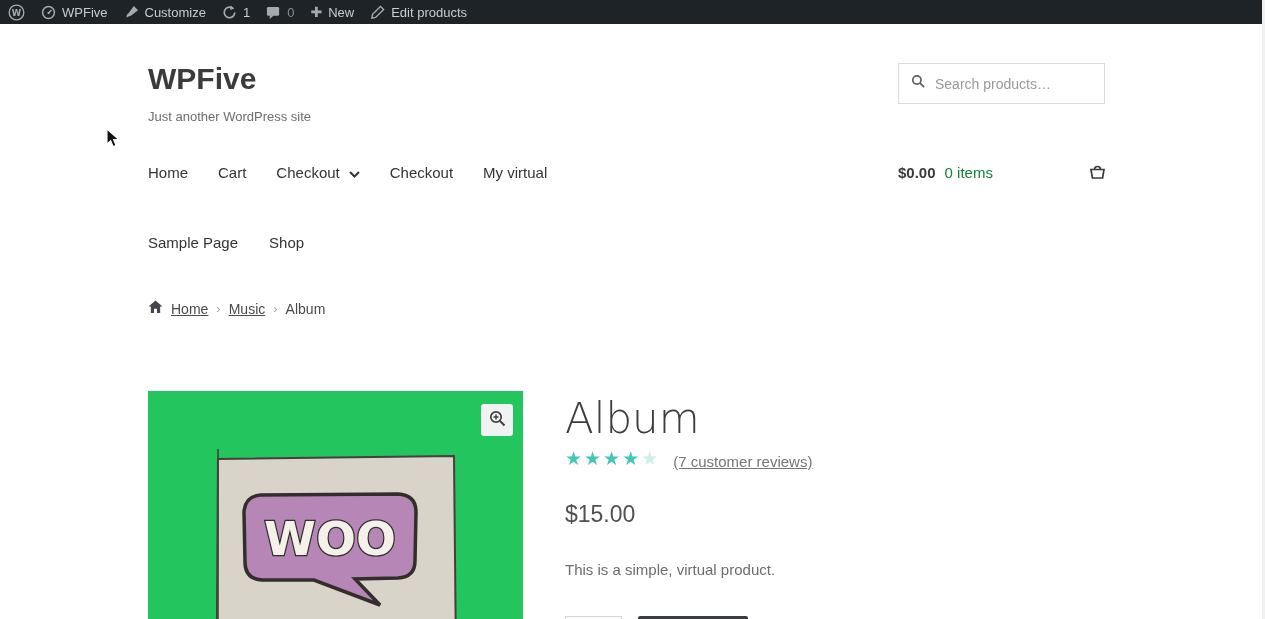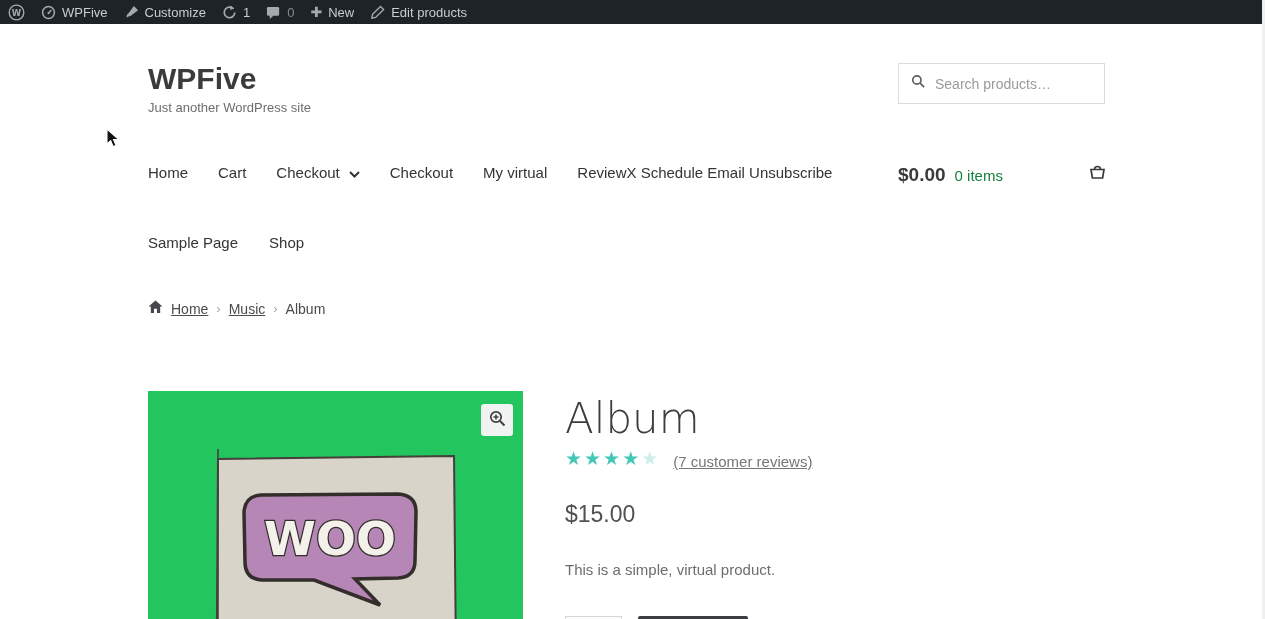--- a/index.html
+++ b/index.html
@@ -29,40 +29,40 @@
 
   
   .scrollbar {
     position:absolute; top:0; right:0; width:3px; height:619px;
     background:#f0f0f0; z-index:60;
   }
 
   
   .site-branding { position:absolute; left:148px; top:62px; }
   .site-title { font-size:30px; font-weight:bold; color:#3b3b3b; letter-spacing:0; line-height:1.1; cursor:pointer; }
-  .site-tagline { font-size:13px; color:#6d6d6d; margin-top:5px; }
+  .site-tagline { font-size:13px; color:#6d6d6d; margin-top:14px; }
 
   .search-box {
     position:absolute; left:898px; top:63px; width:207px; height:41px;
     background:#fff; border:1px solid #dcdcdc;
     display:flex; align-items:center; padding:16px 12px; gap:9px;
   }
   .search-box input {
     border:none; outline:none; flex:1; font-size:14px;
     font-family:"Liberation Sans", sans-serif; color:#444; background:transparent;
   }
   .search-box input::placeholder { color:#9a9a9a; }
 
   
   .nav-row1 { position:absolute; left:148px; top:164px; display:flex; gap:30px; font-size:15px; color:#343434; }
   .nav-row2 { position:absolute; left:148px; top:234px; display:flex; gap:31px; font-size:15px; color:#343434;text-align:center; }
   .nav-item { cursor:pointer; display:flex; align-items:center; gap:9px; white-space:nowrap; }
 
   .cart-line { position:absolute; left:898px; top:164px; display:flex; align-items:baseline; gap:9px; cursor:pointer; }
-  .cart-total { font-size:19px; font-weight:bold; color:#3a3a3a; }
+  .cart-total { font-size:15px; font-weight:bold; color:#3a3a3a; }
   .cart-count { font-size:15px; color:#15803d; }
   .basket { position:absolute; left:1089px; top:164px; cursor:pointer; }
 
   
   .breadcrumb {
     position:absolute; left:148px; top:300px; display:flex; align-items:center;
     gap:8px; font-size:14px; color:#4b4b4b;
   }
   .crumb-link { text-decoration:underline; color:#4b4b4b; cursor:pointer; }
   .crumb-sep { color:#a5a5a5; font-size:13px; }
@@ -197,23 +197,20 @@
       <svg width="11" height="7" viewBox="0 0 11 7">
           <polyline points="1,1 5.5,5.5 10,1" fill="none" stroke="#343434" stroke-width="2"></polyline>
         </svg>
     </span>
   </span>
   <span class="nav-item">
       <span>Checkout</span>
     </span>
   <span class="nav-item">
       <span>My virtual</span>
-    </span>
-  <span class="nav-item">
-      <span>ReviewX Schedule Email Unsubscribe</span>
     </span>
 </nav>
 
 <div class="cart-line">
   <span class="cart-total">$0.00</span>
   <span class="cart-count">0 items</span>
 </div>
 <span class="basket">
   <svg width="17" height="16" viewBox="0 0 17 16">
       <path d="M2 5.5 L15 5.5 L13.6 14 L3.4 14 Z" fill="none" stroke="#3a3a3a" stroke-width="1.7"></path>

